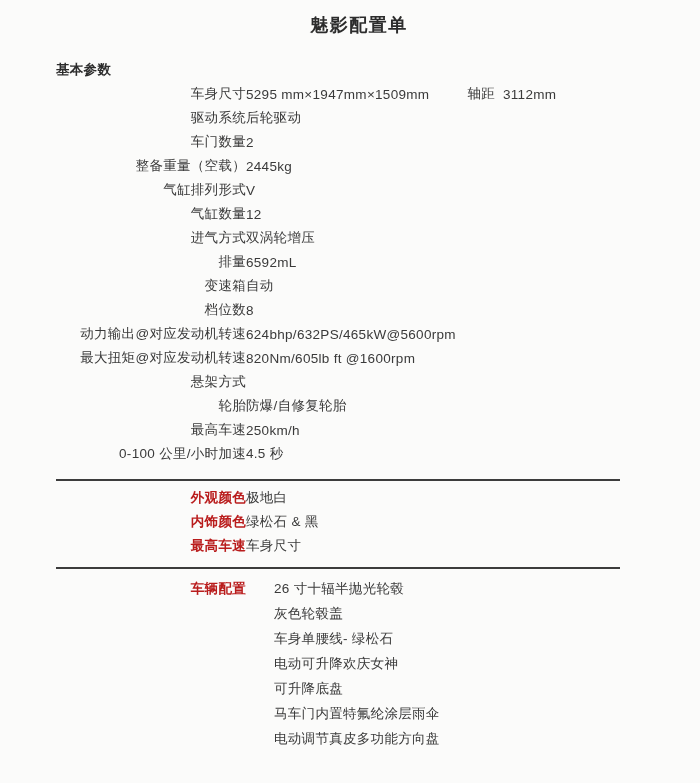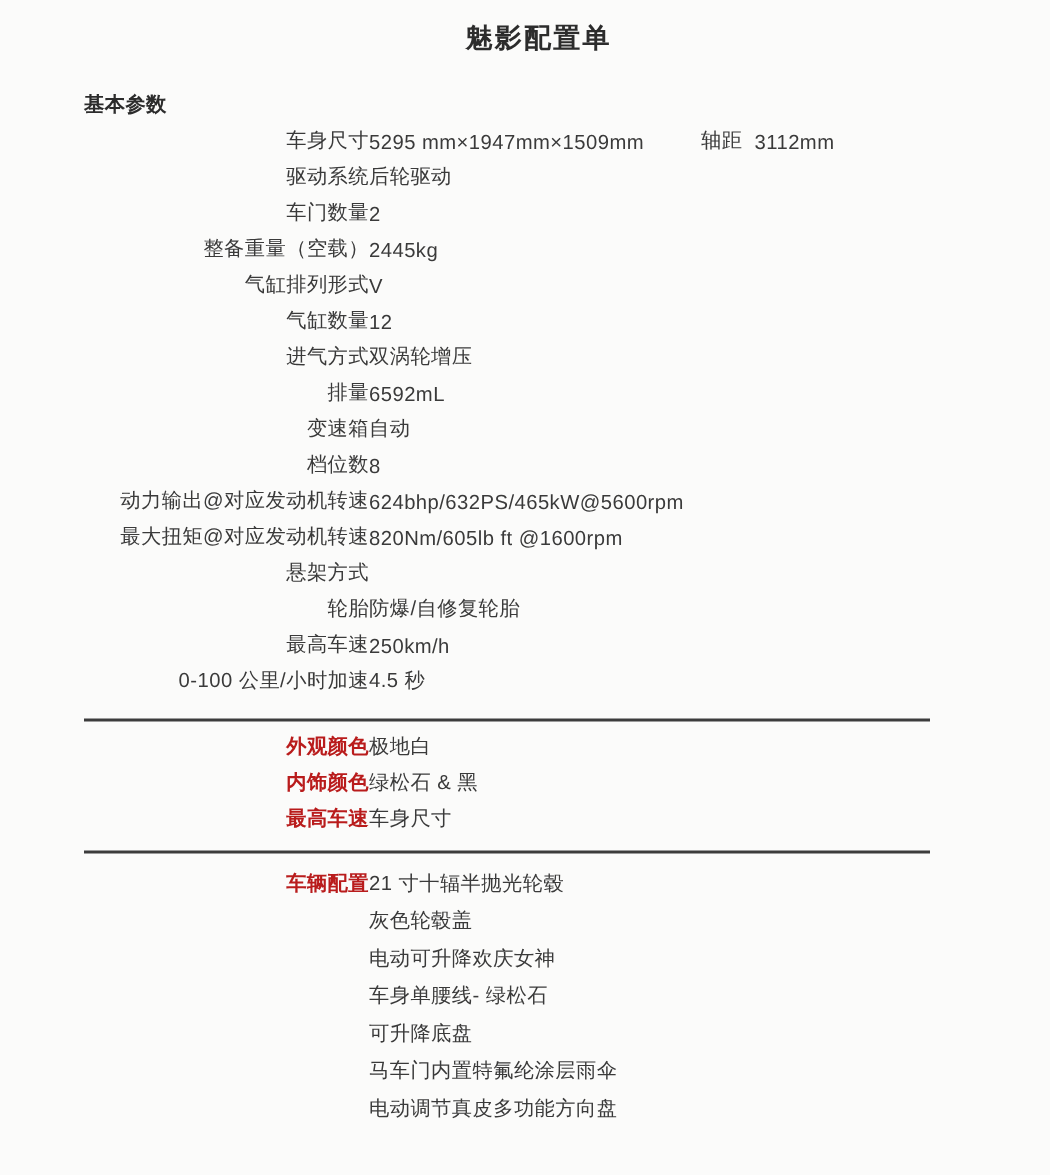--- a/index.html
+++ b/index.html
@@ -29,21 +29,21 @@
     align-items: center;
     font-weight: 700;
     color: #2c2c2c;
   }
   .row {
     display: flex;
     height: 24px;
     align-items: center;
     text-align: right;
   }
-  .row.cfg { height: 25px; }
+  .row.cfg { height: 25px; gap: 28px; }
   .label { width: 190px; flex: none; }
   .label.bold { font-weight: 700; color: #b91c1c; }
   .value { flex: 1; display: flex; align-items: center; white-space: nowrap; }
   .wb-label { margin-left: 38px; }
   .wb-value { margin-left: 8px; }
   .divider {
     border: none;
     border-top: 2px solid #3c3c3c;
     margin: 13px 0 5px 0;
   }
@@ -139,33 +139,33 @@
   </div>
   <div class="row">
     <div class="label bold">最高车速</div>
     <div class="value">车身尺寸</div>
   </div>
 
   <hr class="divider second">
 
   <div class="row cfg">
     <div class="label bold">车辆配置</div>
-    <div class="value">21 寸十辐半抛光轮毂</div>
+    <div class="value">26 寸十辐半抛光轮毂</div>
   </div>
   <div class="row cfg">
     <div class="label"></div>
     <div class="value">灰色轮毂盖</div>
   </div>
   <div class="row cfg">
     <div class="label"></div>
-    <div class="value">电动可升降欢庆女神</div>
+    <div class="value">车身单腰线- 绿松石</div>
   </div>
   <div class="row cfg">
     <div class="label"></div>
-    <div class="value">车身单腰线- 绿松石</div>
+    <div class="value">电动可升降欢庆女神</div>
   </div>
   <div class="row cfg">
     <div class="label"></div>
     <div class="value">可升降底盘</div>
   </div>
   <div class="row cfg">
     <div class="label"></div>
     <div class="value">马车门内置特氟纶涂层雨伞</div>
   </div>
   <div class="row cfg">

